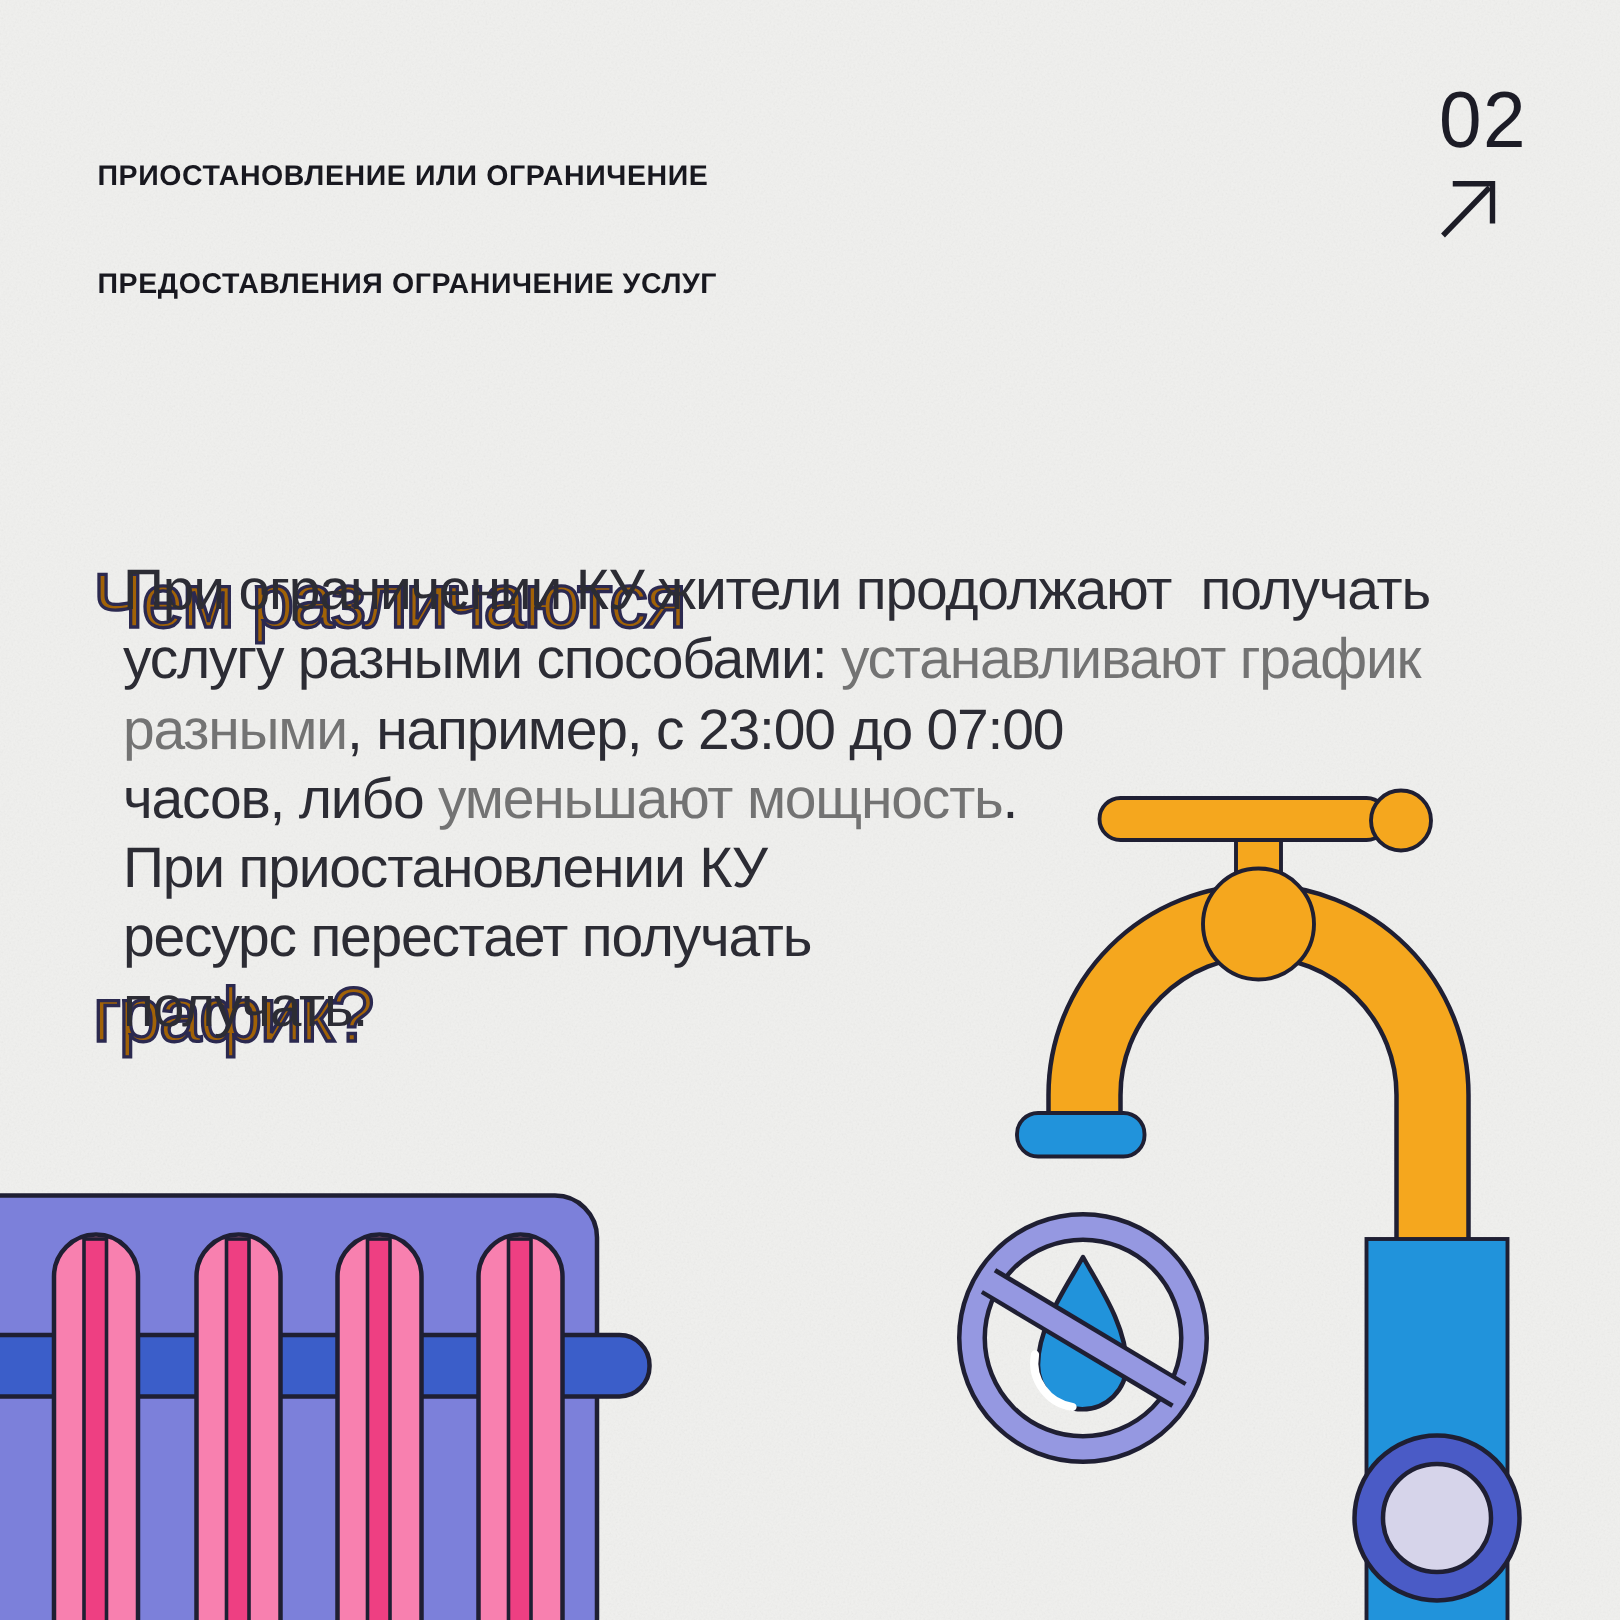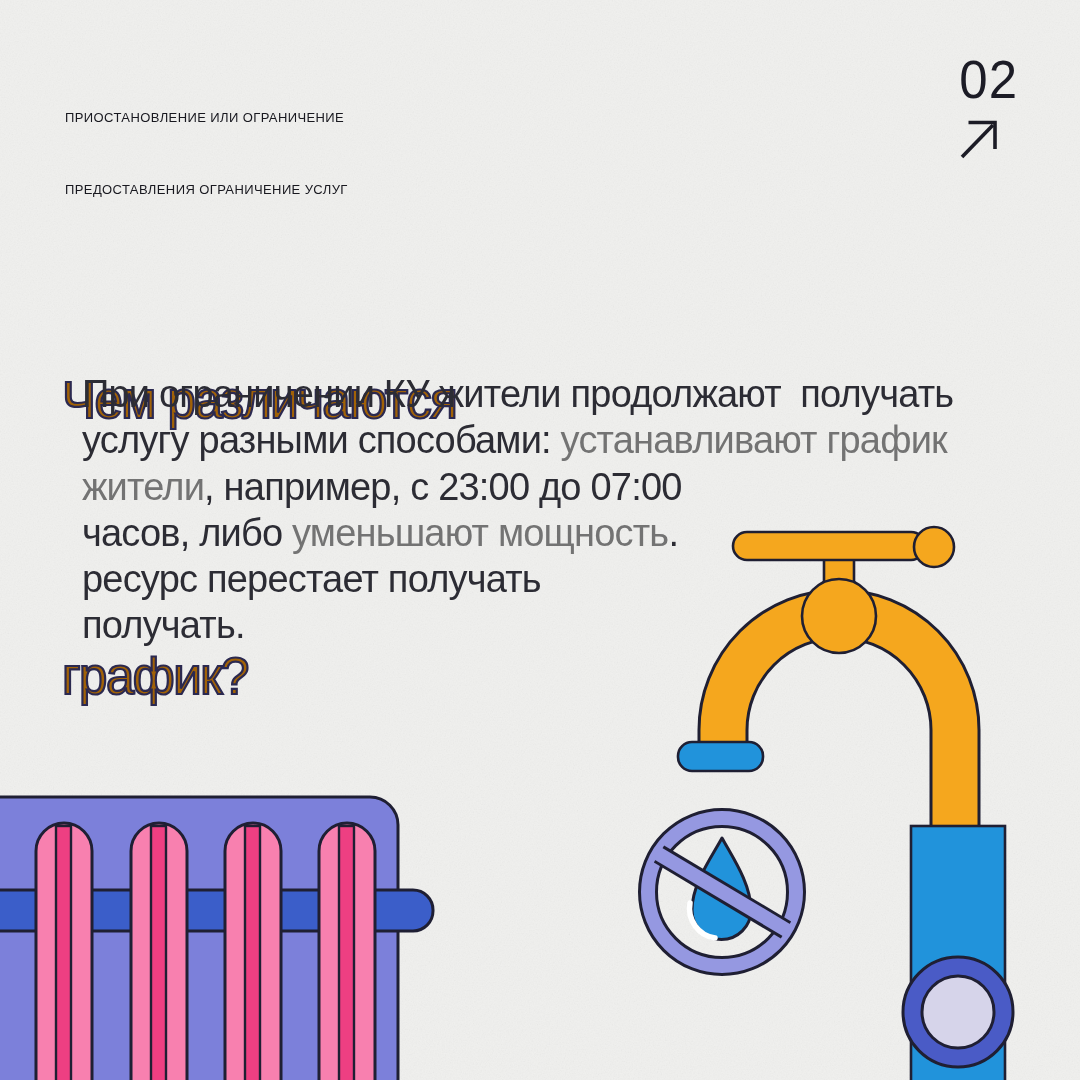--- a/index.html
+++ b/index.html
@@ -20,22 +20,22 @@
     left: 0; top: 0;
     width: 1080px; height: 1080px;
     pointer-events: none;
     opacity: 0.10;
   }
   
   .kicker {
     position: absolute;
     left: 65px;
     top: 58px;
-    font-size: 13px;
-    font-weight: normal;
+    font-size: 19px;
+    font-weight: bold;
     line-height: 24px;
     letter-spacing: 0.4px;
     color: #18181f;
     white-space: pre;
   }
   .pagemark {
     position: absolute;
     right: 62px;
     top: 56px;
     display: flex;
@@ -124,22 +124,23 @@
   </div>
 
   <h1 class="title">
     <span class="line">Чем различаются</span>
     <span class="line">график?</span>
   </h1>
 
   <div class="body-text">
     <div class="body-line"><span>При ограничении КУ жители продолжают  получать</span></div>
     <div class="body-line"><span>услугу разными способами: </span><span class="hl">устанавливают график</span></div>
-    <div class="body-line"><span class="hl">жители</span><span>, например, с 23:00 до 07:00</span></div>
+    <div class="body-line"><span class="hl">разными</span><span>, например, с 23:00 до 07:00</span></div>
     <div class="body-line"><span>часов, либо </span><span class="hl">уменьшают мощность</span><span>.</span></div>
+    <div class="body-line"><span>При приостановлении КУ</span></div>
     <div class="body-line"><span>ресурс перестает получать</span></div>
     <div class="body-line"><span>получать.</span></div>
   </div>
 
   <svg class="faucet-svg" width="460" height="560" viewBox="620 520 460 560">
 
     <path d="M 723 752 L 723 730 A 116 116 0 0 1 955 730 L 955 840" fill="none" stroke="#1f1f33" stroke-width="51"></path>
     <path d="M 723 752 L 723 730 A 116 116 0 0 1 955 730 L 955 840" fill="none" stroke="#f5a71e" stroke-width="45"></path>
 
     <rect x="824" y="552" width="30" height="34" fill="#f5a71e" stroke="#1f1f33" stroke-width="2.6"></rect>

